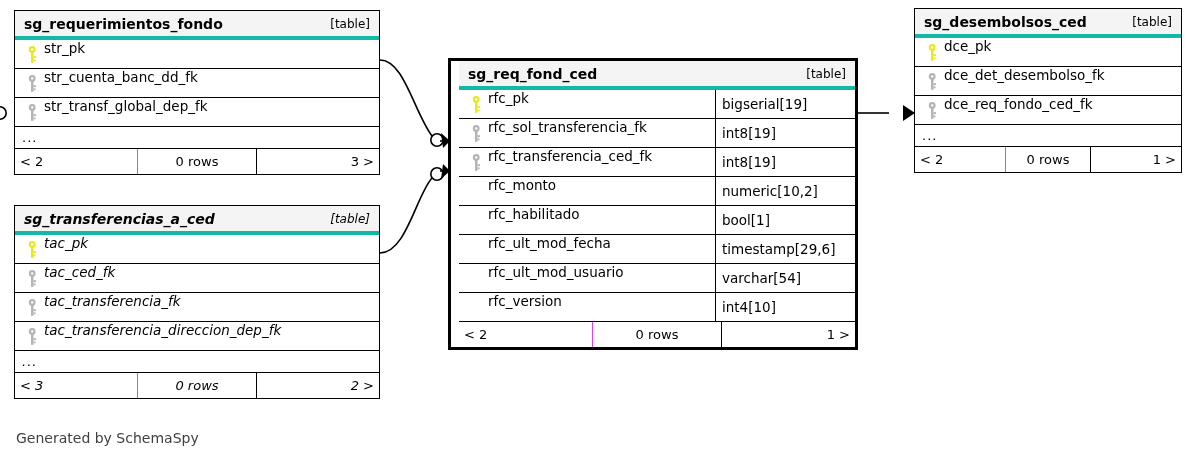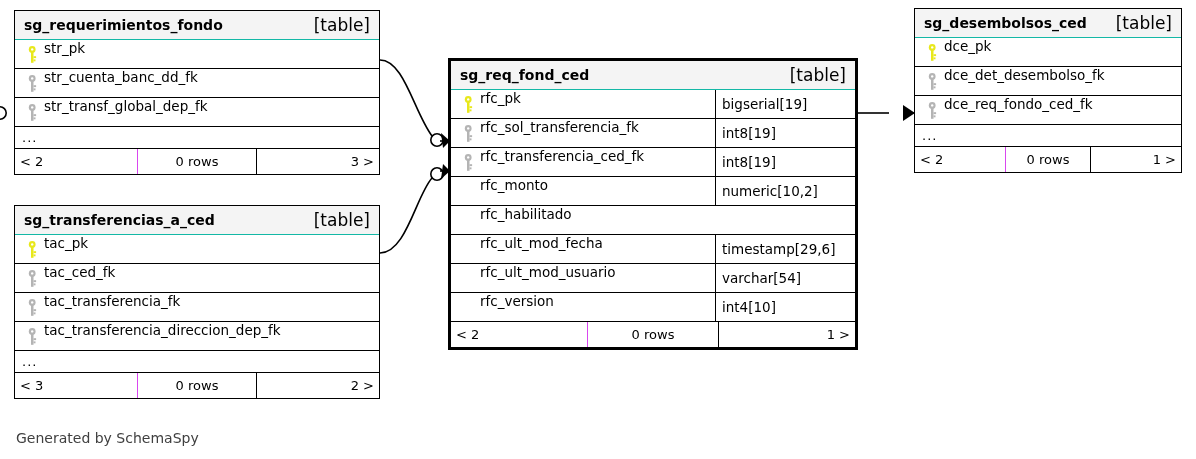--- a/index.html
+++ b/index.html
@@ -34,39 +34,40 @@
   .table-box {
     position: absolute;
     box-sizing: border-box;
     background: #ffffff;
     border: 1px solid #000000;
     font-size: 13.5px;
     color: #000000;
   }
   .table-box.focal {
     border: 3px solid #000000;
+    padding-left: 8px;
   }
 
   .tbl-header {
     box-sizing: border-box;
     display: flex;
     align-items: center;
     justify-content: space-between;
     background: #f4f4f4;
-    border-bottom: 1px solid #14b8a6;
+    border-bottom: 4px solid #14b8a6;
     padding: 0 9px;
     height: 29px;
   }
   .tbl-name {
     font-weight: bold;
     font-size: 14px;
     white-space: nowrap;
   }
   .tbl-kind {
-    font-size: 17px;
+    font-size: 12px;
     white-space: nowrap;
   }
 
   .tbl-row {
     box-sizing: border-box;
     display: flex;
     align-items: stretch;
     border-bottom: 1px solid #000000;
     height: 29px;
   }
@@ -217,21 +218,21 @@
         </span>
       </div>
       <div class="ellipsis-row">...</div>
       <div class="tbl-footer">
         <span class="foot-cell foot-left">&lt; 2</span>
         <span class="foot-cell foot-mid">0 rows</span>
         <span class="foot-cell foot-right">3 &gt;</span>
       </div>
     </div>
 
-  <div class="table-box" id="tbl-1" style="left:14px; top:205px; width:366px;">
+  <div class="table-box" id="tbl-1" style="left:14px; top:205px; width:366px;font-style:italic;">
       <div class="tbl-header">
         <span class="tbl-name">sg_transferencias_a_ced</span>
         <span class="tbl-kind">[table]</span>
       </div>
       <div class="tbl-row">
         <span class="col-name">
           <span class="key-slot">
             <svg width="11" height="17" viewBox="0 0 11 17">
               <circle cx="4.2" cy="3.4" r="3.4" fill="#e8e81c"></circle>
               <circle cx="4.2" cy="3.4" r="1.2" fill="#ffffff"></circle>
@@ -348,20 +349,21 @@
           <span class="key-slot"></span>
           <span>rfc_monto</span>
         </span>
         <span class="col-type" style="width:140px; flex:0 0 140px;">numeric[10,2]</span>
       </div>
       <div class="tbl-row">
         <span class="col-name">
           <span class="key-slot"></span>
           <span>rfc_habilitado</span>
         </span>
+        <span class="col-type" style="width:140px; flex:0 0 140px;">bool[1]</span>
       </div>
       <div class="tbl-row">
         <span class="col-name">
           <span class="key-slot"></span>
           <span>rfc_ult_mod_fecha</span>
         </span>
         <span class="col-type" style="width:140px; flex:0 0 140px;">timestamp[29,6]</span>
       </div>
       <div class="tbl-row">
         <span class="col-name">

